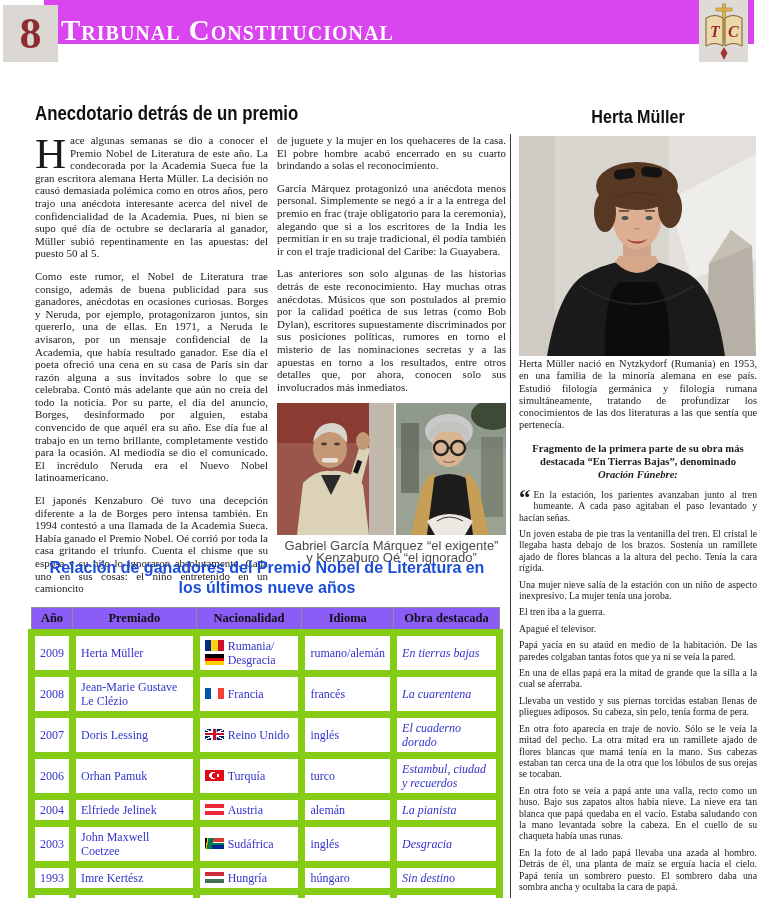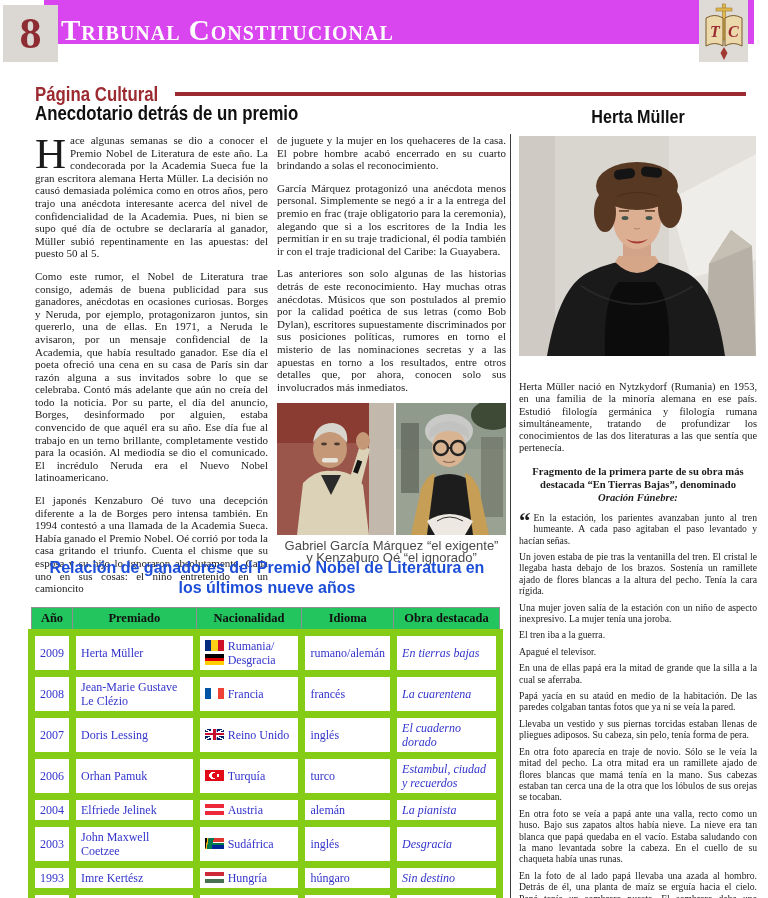--- a/index.html
+++ b/index.html
@@ -36,31 +36,31 @@
   .body-p{font-size:11px;line-height:12.6px;text-align:justify;margin:0 0 10px;}
   .dropcap{float:left;font-size:43px;line-height:35px;padding:2px 4px 0 0;font-weight:400;}
 
   .photo2{margin-top:4px;width:229px;height:132px;}
   .caption{margin-top:5px;padding:0 6px;font-family:"Liberation Sans",sans-serif;font-weight:normal;
            font-size:13px;line-height:12px;color:#4a4a4a;text-align:center;}
 
   .profile-title{margin:0 0 8px;text-align:center;font-family:"Liberation Sans",sans-serif;
                  font-weight:bold;font-size:19px;color:#101010;transform:scaleX(.85);transform-origin:center;}
   .photo3{width:237px;height:220px;}
-  .bio{margin-top:25px;font-size:10.4px;line-height:12.3px;}
+  .bio{margin-top:2px;font-size:10.4px;line-height:12.3px;}
   .frag-head{font-weight:bold;font-size:10.6px;line-height:13px;text-align:center;margin:9px 4px 8px;}
   .quote p{font-size:9.7px;line-height:11.4px;text-align:justify;margin:0 0 5px;}
   .qmark{float:left;font-size:23px;line-height:17px;font-weight:bold;padding-right:3px;}
 
   
   .nobel-block{position:absolute;left:28px;top:558px;width:478px;}
   .nobel-title{margin:0 17px 9px;text-align:center;font-family:"Liberation Sans",sans-serif;
                font-weight:bold;font-size:16px;line-height:20px;color:#1d4ed8;}
   table.nobel{border-collapse:collapse;width:475px;font-size:12px;background:#fff;}
-  table.nobel th{border:1px solid #909090;background:#22c55e;color:#111;font-weight:bold;
+  table.nobel th{border:1px solid #909090;background:#8b5cf6;color:#111;font-weight:bold;
                  text-align:center;padding:3px 4px;font-size:12.5px;}
   table.nobel td{border:7px solid #84cc16;color:#3333CC;padding:3px 5px;vertical-align:middle;
                  line-height:14px;}
   td.yr{text-align:center;}
   td.work{font-style:italic;}
   .work-red{color:#C74A2B;}
   .work-blue{color:#3333CC;}
 
   
   .flag{display:inline-block;width:19px;height:11px;margin-right:4px;vertical-align:-1px;}
@@ -104,24 +104,20 @@
       <rect x="20.5" y="2" width="3" height="36" fill="#E3B84C" stroke="#9a7a28" stroke-width="0.6"></rect>
       <rect x="14" y="6" width="16" height="3" fill="#E3B84C" stroke="#9a7a28" stroke-width="0.6"></rect>
       <path d="M4 16 Q13 11 21 16 L21 44 Q13 39 4 44 Z" fill="#EBD9AC" stroke="#7A5A28" stroke-width="1"></path>
       <path d="M40 16 Q31 11 23 16 L23 44 Q31 39 40 44 Z" fill="#EBD9AC" stroke="#7A5A28" stroke-width="1"></path>
       <text x="8" y="35" font-family="Liberation Serif, serif" font-size="16" font-weight="bold" font-style="italic" fill="#9C2B31">T</text>
       <text x="26" y="35" font-family="Liberation Serif, serif" font-size="16" font-weight="bold" font-style="italic" fill="#9C2B31">C</text>
       <path d="M22 45 L18.5 51 L22 58 L25.5 51 Z" fill="#A03A30"></path>
     </svg>
   </div>
 
-  <div class="section-row">
-    <span class="section-label">Página Cultural</span>
-    <div class="section-rule"></div>
-  </div>
 
   <h2 class="article-title">Anecdotario detrás de un premio</h2>
 
   <div class="col1">
     <p class="body-p"><span class="dropcap">H</span><span>ace algunas semanas se dio a conocer el Premio Nobel de Literatura de este año. La condecorada por la Academia Sueca fue la gran escritora alemana Herta Müller. La decisión no causó demasiada polémica como en otros años, pero trajo una anécdota interesante acerca del nivel de confidencialidad de la Academia. Pues, ni bien se supo qué día de octubre se declararía al ganador, Müller subió repentinamente en las apuestas: del puesto 50 al 5.</span></p>
     <p class="body-p">Como este rumor, el Nobel de Literatura trae consigo, además de buena publicidad para sus ganadores, anécdotas en ocasiones curiosas. Borges y Neruda, por ejemplo, protagonizaron juntos, sin quererlo, una de ellas. En 1971, a Neruda le avisaron, por un mensaje confidencial de la Academia, que había resultado ganador. Ese día el poeta ofreció una cena en su casa de París sin dar razón alguna a sus invitados sobre lo que se celebraba. Contó más adelante que aún no creía del todo la noticia. Por su parte, el día del anuncio, Borges, desinformado por alguien, estaba convencido de que aquél era su año. Ese día fue al trabajo en un terno brillante, completamente vestido para la ocasión. Al mediodía se dio el comunicado. El incrédulo Neruda era el Nuevo Nobel latinoamericano.</p>
     <p class="body-p">El japonés Kenzaburo Oé tuvo una decepción diferente a la de Borges pero intensa también. En 1994 contestó a una llamada de la Academia Sueca. Había ganado el Premio Nobel. Oé corrió por toda la casa gritando el triunfo. Cuenta el chisme que su esposa y su hijo lo ignoraron absolutamente. Cada uno en sus cosas: el niño entretenido en un camioncito</p>
   </div>
 
   <div class="col2">
@@ -196,25 +192,25 @@
         <ellipse cx="130" cy="82" rx="3.4" ry="2" fill="#45544C"></ellipse>
         <path d="M115 92 Q118 94 121 92" stroke="#B98A70" stroke-width="1.4" fill="none"></path>
         <path d="M107 103 Q118 108 129 103 Q118 112 107 103 Z" fill="#A63A34"></path>
       </svg>
     </div>
     <p class="body-p bio">Herta Müller nació en Nytzkydorf (Rumania) en 1953, en una familia de la minoría alemana en ese país. Estudió filología germánica y filología rumana simultáneamente, tratando de profundizar los conocimientos de las dos literaturas a las que sentía que pertenecía.</p>
     <p class="frag-head"><span>Fragmento de la primera parte de su obra más destacada “En Tierras Bajas”, denominado </span><i>Oración Fúnebre:</i></p>
     <div class="quote">
       <p><span class="qmark">“</span><span>En la estación, los parientes avanzaban junto al tren humeante. A cada paso agitaban el paso levantado y hacían señas.</span></p>
       <p>Un joven estaba de pie tras la ventanilla del tren. El cristal le llegaba hasta debajo de los brazos. Sostenía un ramillete ajado de flores blancas a la altura del pecho. Tenía la cara rígida.</p>
-      <p>Una mujer joven salía de la estación con un niño de aspecto inexpresivo. La mujer tenía una joroba.</p>
+      <p>Una mujer nieve salía de la estación con un niño de aspecto inexpresivo. La mujer tenía una joroba.</p>
       <p>El tren iba a la guerra.</p>
       <p>Apagué el televisor.</p>
+      <p>Papá yacía en su ataúd en medio de la habitación. De las paredes colgaban tantas fotos que ya ni se veía la pared.</p>
       <p>En una de ellas papá era la mitad de grande que la silla a la cual se aferraba.</p>
-      <p>Papá yacía en su ataúd en medio de la habitación. De las paredes colgaban tantas fotos que ya ni se veía la pared.</p>
       <p>Llevaba un vestido y sus piernas torcidas estaban llenas de pliegues adiposos. Su cabeza, sin pelo, tenía forma de pera.</p>
       <p>En otra foto aparecía en traje de novio. Sólo se le veía la mitad del pecho. La otra mitad era un ramillete ajado de flores blancas que mamá tenía en la mano. Sus cabezas estaban tan cerca una de la otra que los lóbulos de sus orejas se tocaban.</p>
       <p>En otra foto se veía a papá ante una valla, recto como un huso. Bajo sus zapatos altos había nieve. La nieve era tan blanca que papá quedaba en el vacío. Estaba saludando con la mano levantada sobre la cabeza. En el cuello de su chaqueta había unas runas.</p>
       <p>En la foto de al lado papá llevaba una azada al hombro. Detrás de él, una planta de maíz se erguía hacia el cielo. Papá tenía un sombrero puesto. El sombrero daba una sombra ancha y ocultaba la cara de papá.</p>
 
     </div>
   </div>
 
   <div class="nobel-block">
     <h3 class="nobel-title">Relación de ganadores del Premio Nobel de Literatura en los últimos nueve años</h3>

